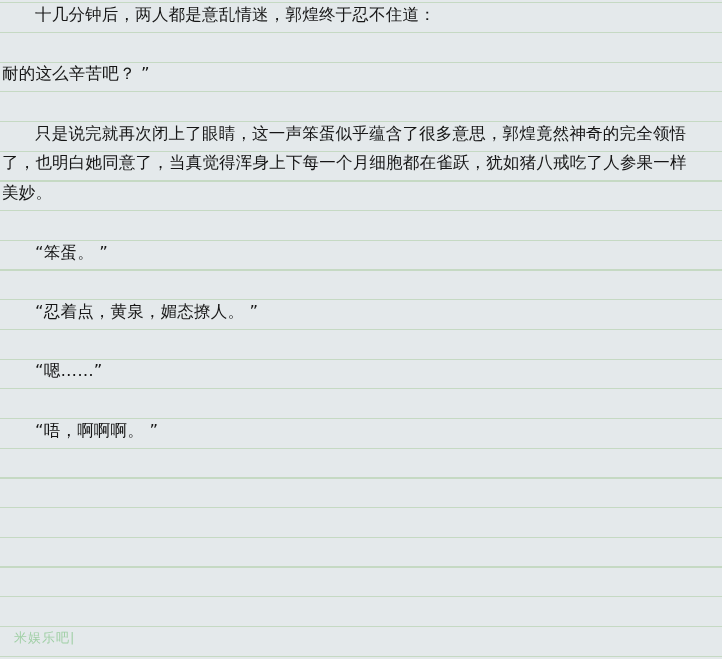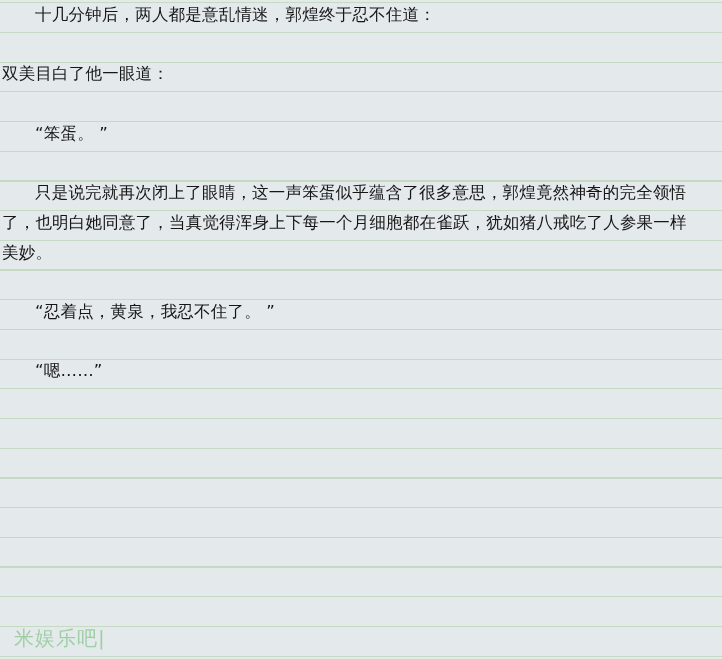--- a/index.html
+++ b/index.html
@@ -56,52 +56,55 @@
   }
   .line.first {
     text-indent: 33px;
   }
   .watermark {
     position: absolute;
     left: 14px;
     top: 627px;
     height: 22px;
     line-height: 22px;
-    font-size: 20px;
+    font-size: 13px;
     letter-spacing: 1px;
     color: var(--wm);
     opacity: 0.45;
     filter: blur(0.6px);
     pointer-events: none;
   }
 </style>
 </head>
 <body>
 
 <div class="page">
   <div class="text-flow">
       <div class="para">
         <div class="line first">十几分钟后，两人都是意乱情迷，郭煌终于忍不住道：</div>
       </div>
       <div class="para">
+        <div class="line">耐的这么辛苦吧？ ”</div>
       </div>
       <div class="para">
-        <div class="line">双美目白了他一眼道：</div>
-      </div>
-      <div class="para">
-        <div class="line first">“笨蛋。 ”</div>
       </div>
       <div class="para">
         <div class="line first">只是说完就再次闭上了眼睛，这一声笨蛋似乎蕴含了很多意思，郭煌竟然神奇的完全领悟</div>
         <div class="line">了，也明白她同意了，当真觉得浑身上下每一个月细胞都在雀跃，犹如猪八戒吃了人参果一样</div>
         <div class="line">美妙。</div>
       </div>
       <div class="para">
-        <div class="line first">“忍着点，黄泉，我忍不住了。 ”</div>
+        <div class="line first">“笨蛋。 ”</div>
+      </div>
+      <div class="para">
+        <div class="line first">“忍着点，黄泉，媚态撩人。 ”</div>
       </div>
       <div class="para">
         <div class="line first">“嗯……”</div>
+      </div>
+      <div class="para">
+        <div class="line first">“唔，啊啊啊。 ”</div>
       </div>
       <div class="para">
       </div>
     </div>
   <div class="watermark">米娱乐吧|</div>
 </div>
 
 </body></html>

